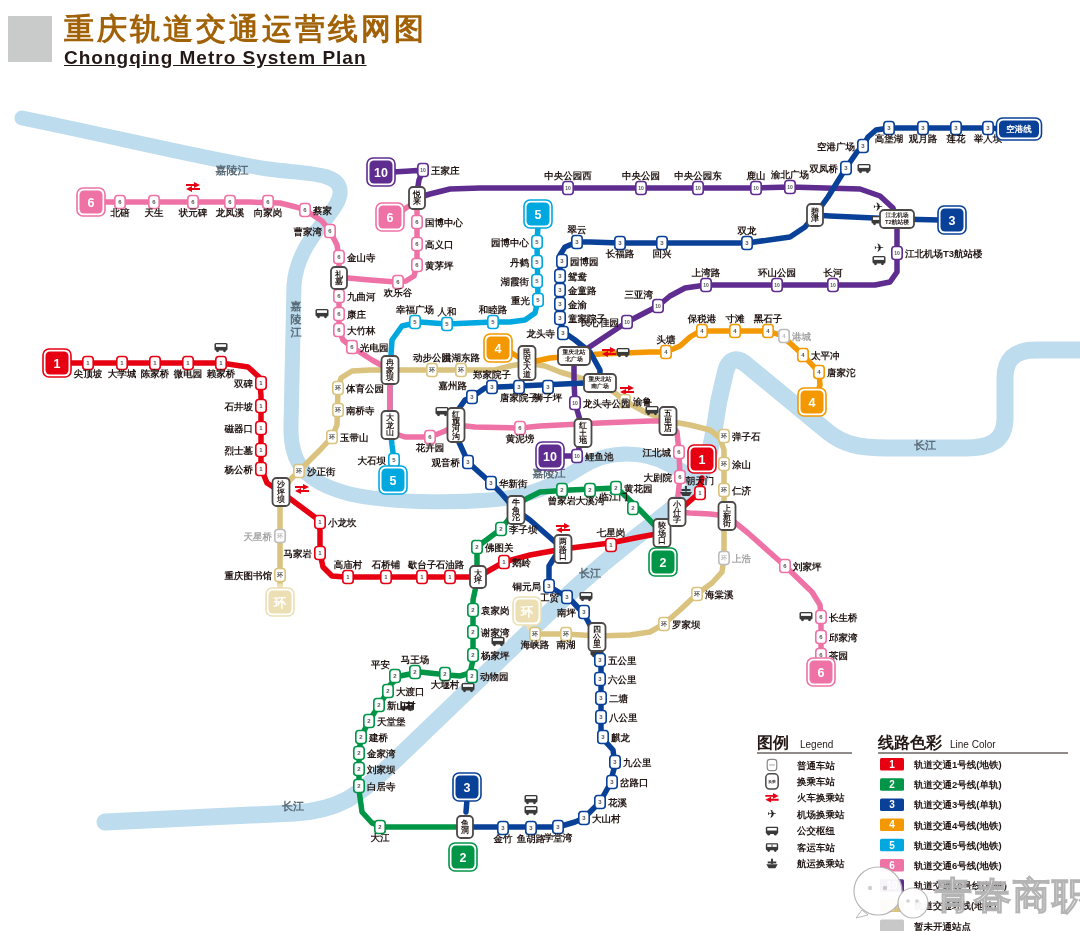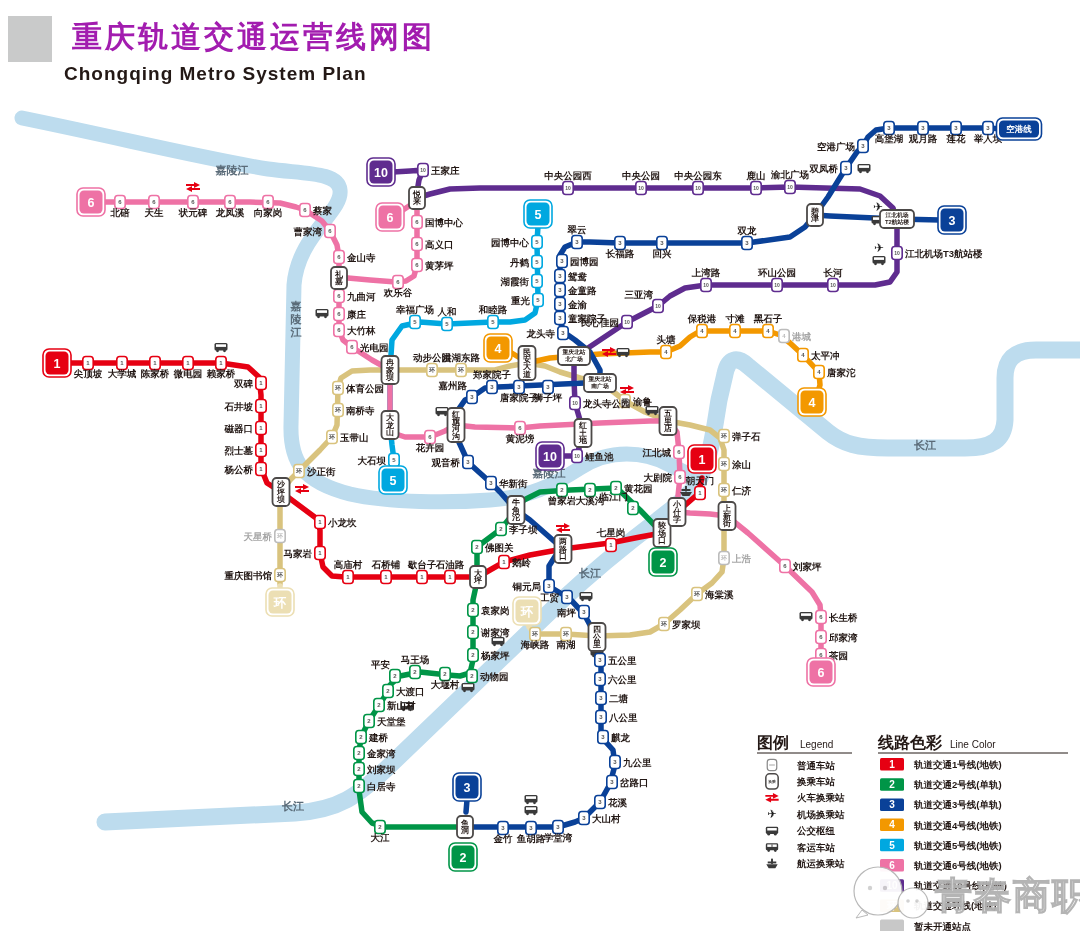--- a/index.html
+++ b/index.html
@@ -1,21 +1,21 @@
 <!DOCTYPE html>
 <html><head>
 <meta charset="utf-8">
 <style>
   html,body{margin:0;padding:0;background:#fff;}
   .canvas{position:relative;width:1080px;height:931px;background:#fff;overflow:hidden;
           font-family:"Liberation Sans","DejaVu Sans",sans-serif;}
   .titleblock{position:absolute;left:8px;top:12px;display:flex;align-items:flex-start;}
   .titlesq{width:44px;height:46px;background:#c9caca;margin-right:12px;margin-top:4px;}
-  .t-zh{font-size:30px;font-weight:bold;color:#a21caf;letter-spacing:3px;line-height:34px;margin:8px;}
-  .t-en{font-size:19px;font-weight:bold;color:#231815;letter-spacing:1px;line-height:24px;margin:0;}
+  .t-zh{font-size:30px;font-weight:bold;color:#a16207;letter-spacing:3px;line-height:34px;margin:0;}
+  .t-en{font-size:19px;font-weight:bold;color:#231815;letter-spacing:1px;line-height:24px;margin:0;text-decoration:underline;}
   svg text{font-family:"Liberation Sans","DejaVu Sans",sans-serif;}
   #map-svg{position:absolute;left:0;top:0;}
 </style>
 </head>
 <body>
 
 <div class="canvas">
   <div class="titleblock">
     <div class="titlesq"></div>
     <div>

